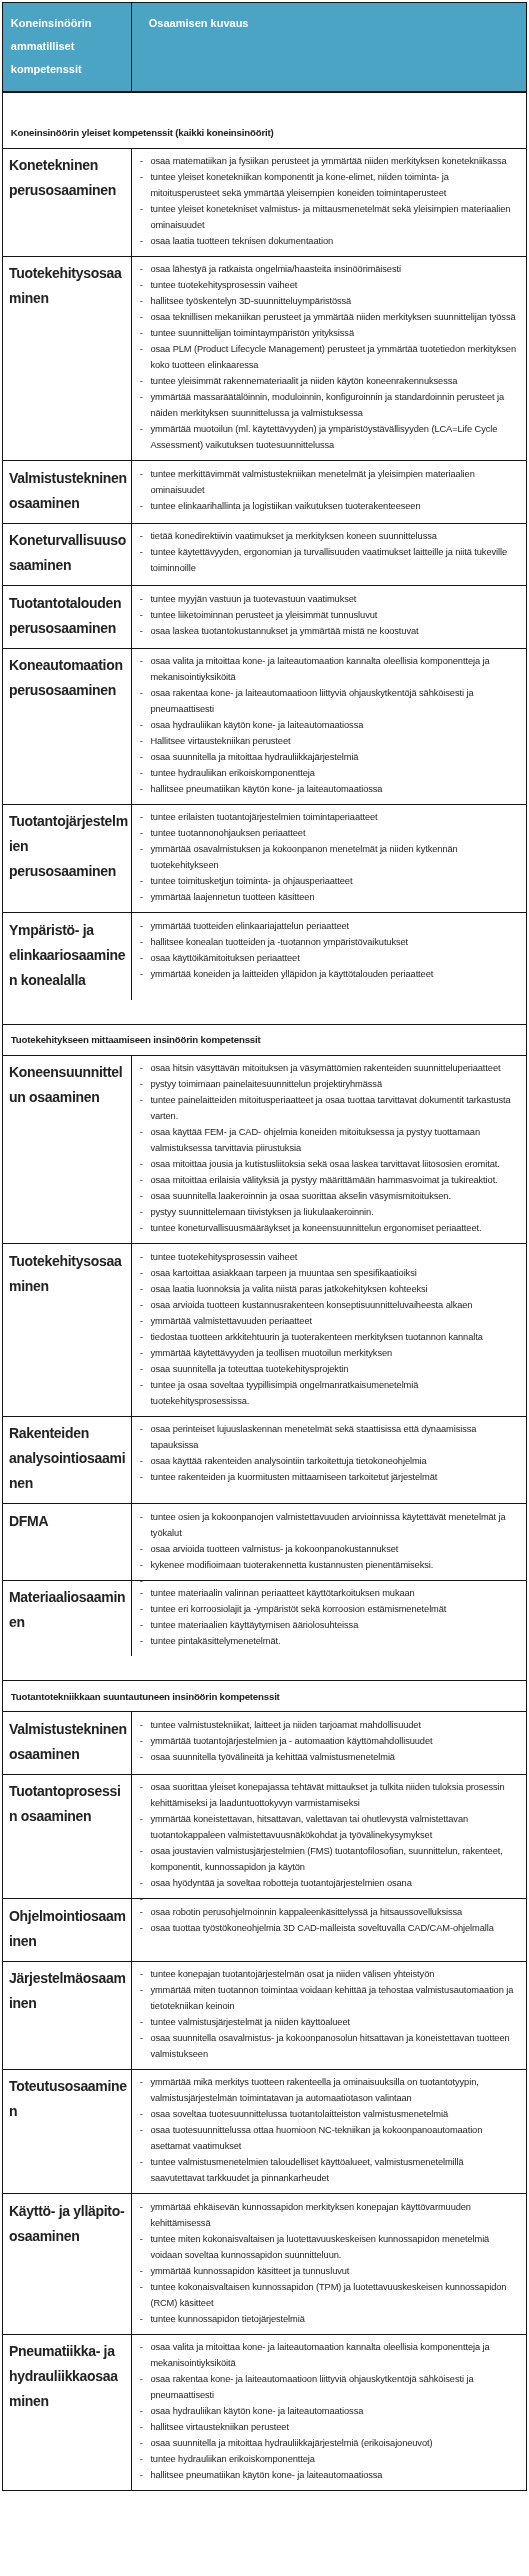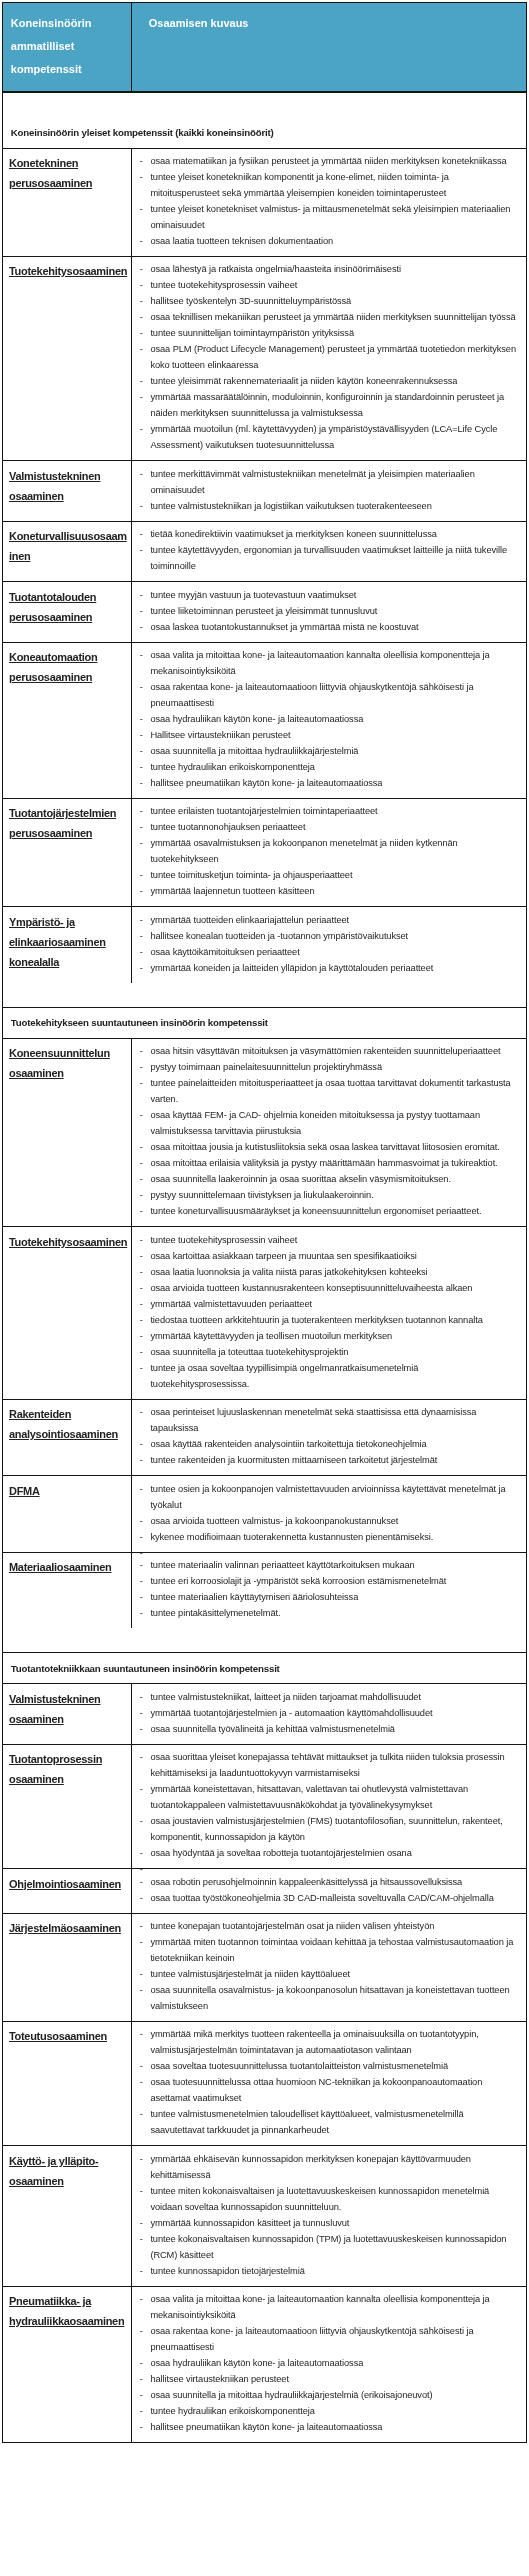--- a/index.html
+++ b/index.html
@@ -57,25 +57,24 @@
     border-top:1.8px solid #141414;
     background:#fff;
   }
   .cell-left{
     flex:0 0 129px;
     width:129px;
     box-sizing:border-box;
     border-right:1.8px solid #141414;
     padding:4.4px 2.6px 7px 6.2px;
     font-weight:bold;
-    font-size:11px;
+    font-size:14px;
     letter-spacing:-0.3px;
-    line-height:20px;
+    line-height:25px;
     word-wrap:break-word;
-    text-decoration:underline;
   }
   .cell-right{
     flex:1 1 auto;
     box-sizing:border-box;
     padding:4.4px 7px 7px 0;
   }
   ul.bullets{
     margin:0;
     padding:0 0 0 8px;
     list-style:none;
@@ -129,21 +128,21 @@
             <li><span class="dash">-</span><span>ymmärtää massaräätälöinnin, moduloinnin, konfiguroinnin ja standardoinnin perusteet ja näiden merkityksen suunnittelussa ja valmistuksessa</span></li>
             <li><span class="dash">-</span><span>ymmärtää muotoilun (ml. käytettävyyden) ja ympäristöystävällisyyden (LCA=Life Cycle Assessment) vaikutuksen tuotesuunnittelussa</span></li>
           </ul>
         </div>
       </div>
       <div class="row">
         <div class="cell-left">Valmistustekninen osaaminen</div>
         <div class="cell-right">
           <ul class="bullets">
             <li><span class="dash">-</span><span>tuntee merkittävimmät valmistustekniikan menetelmät ja yleisimpien materiaalien ominaisuudet</span></li>
-            <li><span class="dash">-</span><span>tuntee valmistustekniikan ja logistiikan vaikutuksen tuoterakenteeseen</span></li>
+            <li><span class="dash">-</span><span>tuntee elinkaarihallinta ja logistiikan vaikutuksen tuoterakenteeseen</span></li>
           </ul>
         </div>
       </div>
       <div class="row">
         <div class="cell-left">Koneturvallisuusosaaminen</div>
         <div class="cell-right">
           <ul class="bullets">
             <li><span class="dash">-</span><span>tietää konedirektiivin vaatimukset ja merkityksen koneen suunnittelussa</span></li>
             <li><span class="dash">-</span><span>tuntee käytettävyyden, ergonomian ja turvallisuuden vaatimukset laitteille ja niitä tukeville toiminnoille</span></li>
           </ul>
@@ -189,21 +188,21 @@
         <div class="cell-left">Ympäristö- ja elinkaariosaaminen konealalla</div>
         <div class="cell-right">
           <ul class="bullets">
             <li><span class="dash">-</span><span>ymmärtää tuotteiden elinkaariajattelun periaatteet</span></li>
             <li><span class="dash">-</span><span>hallitsee konealan tuotteiden ja -tuotannon ympäristövaikutukset</span></li>
             <li><span class="dash">-</span><span>osaa käyttöikämitoituksen periaatteet</span></li>
             <li><span class="dash">-</span><span>ymmärtää koneiden ja laitteiden ylläpidon ja käyttötalouden periaatteet</span></li>
           </ul>
         </div>
       </div>
-      <div class="section-row">Tuotekehitykseen suuntautuneen insinöörin kompetenssit</div>
+      <div class="section-row">Tuotekehitykseen mittaamiseen insinöörin kompetenssit</div>
       <div class="row">
         <div class="cell-left">Koneensuunnittelun osaaminen</div>
         <div class="cell-right">
           <ul class="bullets">
             <li><span class="dash">-</span><span>osaa hitsin väsyttävän mitoituksen ja väsymättömien rakenteiden suunnitteluperiaatteet</span></li>
             <li><span class="dash">-</span><span>pystyy toimimaan painelaitesuunnittelun projektiryhmässä</span></li>
             <li><span class="dash">-</span><span>tuntee painelaitteiden mitoitusperiaatteet ja osaa tuottaa tarvittavat dokumentit tarkastusta varten.</span></li>
             <li><span class="dash">-</span><span>osaa käyttää FEM- ja CAD- ohjelmia koneiden mitoituksessa ja pystyy tuottamaan valmistuksessa tarvittavia piirustuksia</span></li>
             <li><span class="dash">-</span><span>osaa mitoittaa jousia ja kutistusliitoksia sekä osaa laskea tarvittavat liitososien eromitat.</span></li>
             <li><span class="dash">-</span><span>osaa mitoittaa erilaisia välityksiä ja pystyy määrittämään hammasvoimat ja tukireaktiot.</span></li>

